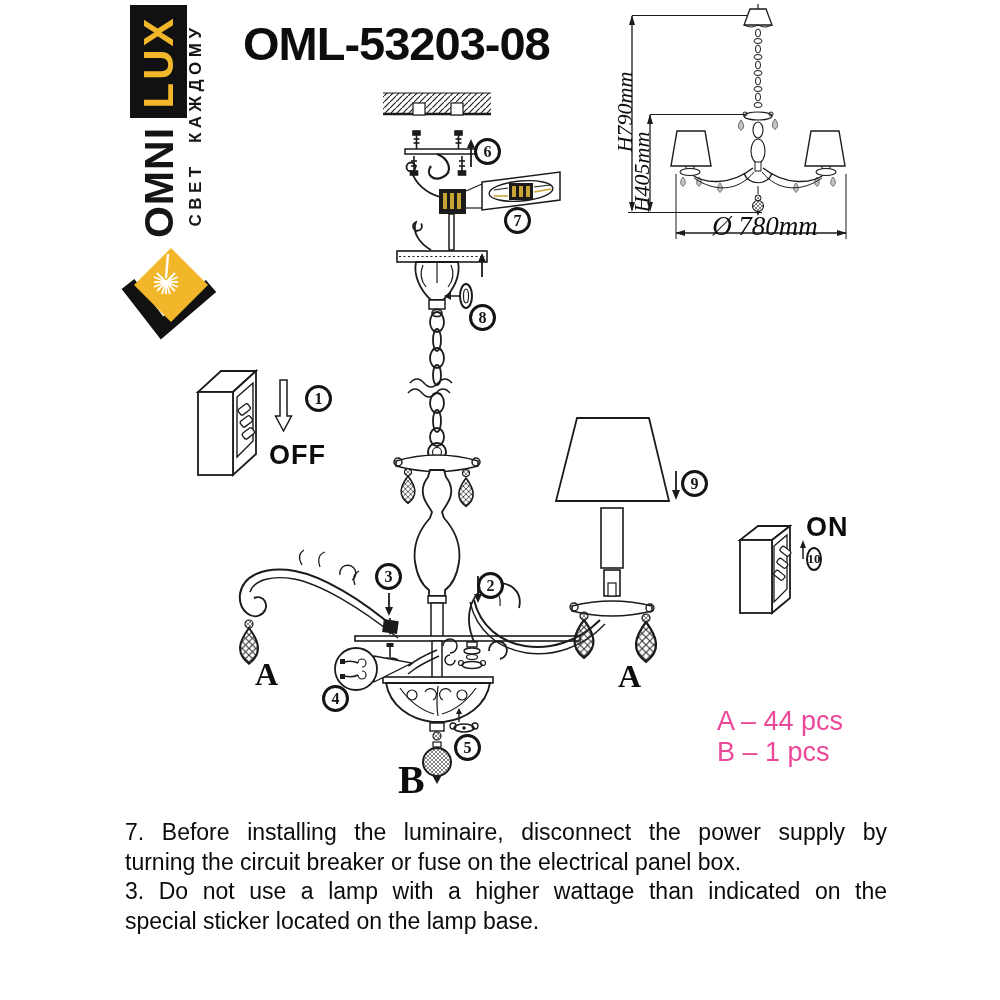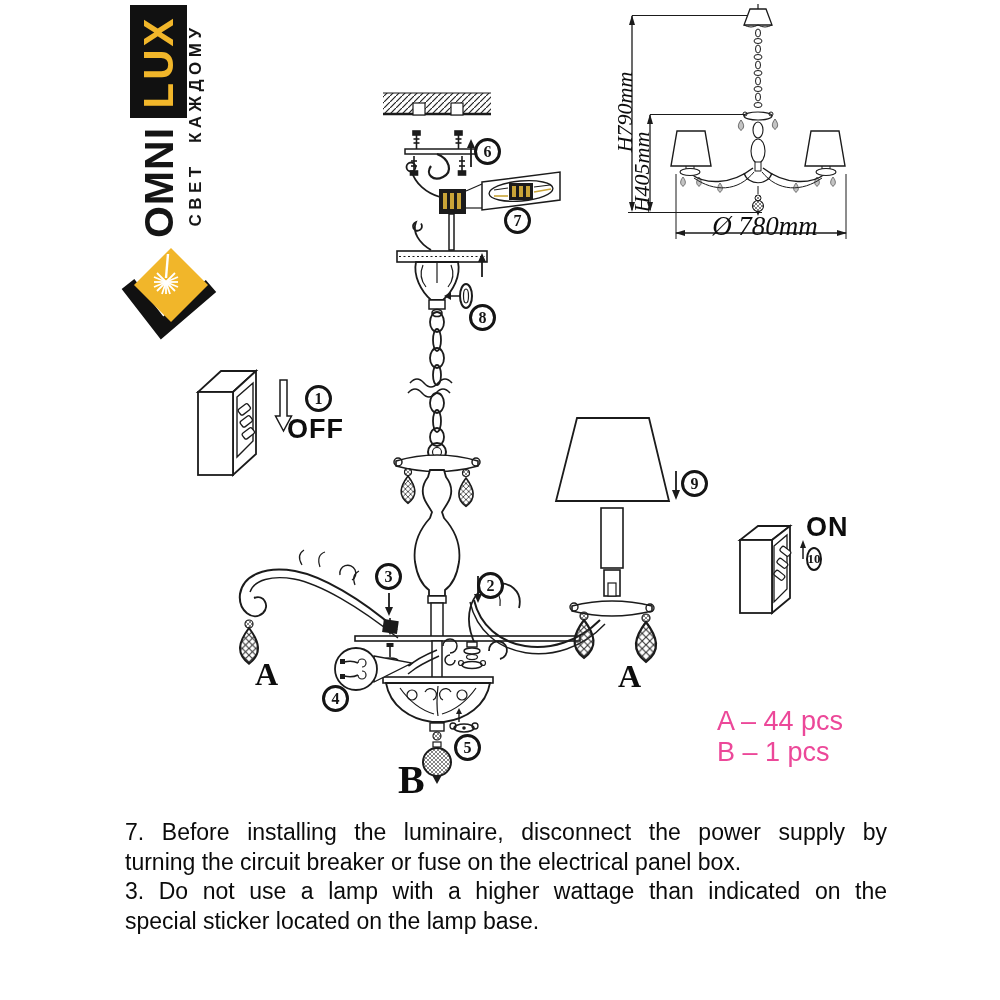--- a/index.html
+++ b/index.html
@@ -377,37 +377,38 @@
   <div class="vwrap" id="luxbox">
     <span>LUX</span>
   </div>
   <div class="vwrap" id="omni">
     <span>OMNI</span>
   </div>
   <div class="vwrap" id="tagline">
     <span>СВЕТ КАЖДОМУ</span>
   </div>
 
+  <div class="abs" id="title">OML-53203-08</div>
 
   <div class="dimlabel rot" style="left:560px;top:99px;width:130px;height:26px;font-size:22px;">H790mm</div>
   <div class="dimlabel rot" style="left:577px;top:159px;width:130px;height:26px;font-size:22px;">H405mm</div>
   <div class="dimlabel" style="left:705px;top:211px;width:120px;font-size:27px;">Ø 780mm</div>
 
   <div class="callout" style="left:305px;top:385px;">1</div>
   <div class="callout" style="left:477px;top:572px;">2</div>
   <div class="callout" style="left:375px;top:563px;">3</div>
   <div class="callout" style="left:322px;top:685px;">4</div>
   <div class="callout" style="left:454px;top:734px;">5</div>
   <div class="callout" style="left:474px;top:138px;">6</div>
   <div class="callout" style="left:504px;top:207px;">7</div>
   <div class="callout" style="left:469px;top:304px;">8</div>
   <div class="callout" style="left:681px;top:470px;">9</div>
   <div class="callout small" style="left:806px;top:547px;">10</div>
 
-  <div class="switchlabel" style="left:269px;top:414px;margin-left:18px;">OFF</div>
+  <div class="switchlabel" style="left:269px;top:440px;">OFF</div>
   <div class="switchlabel" style="left:798px;top:512px;margin-left:8px;">ON</div>
 
   <div class="partlabel" style="left:255px;top:656px;font-size:32px;">A</div>
   <div class="partlabel" style="left:618px;top:658px;font-size:32px;">A</div>
   <div class="partlabel" style="left:398px;top:756px;font-size:40px;">B</div>
 
   <div class="abs" id="partslist">
     <div>A – 44 pcs</div>
     <div>B – 1 pcs</div>
   </div>

